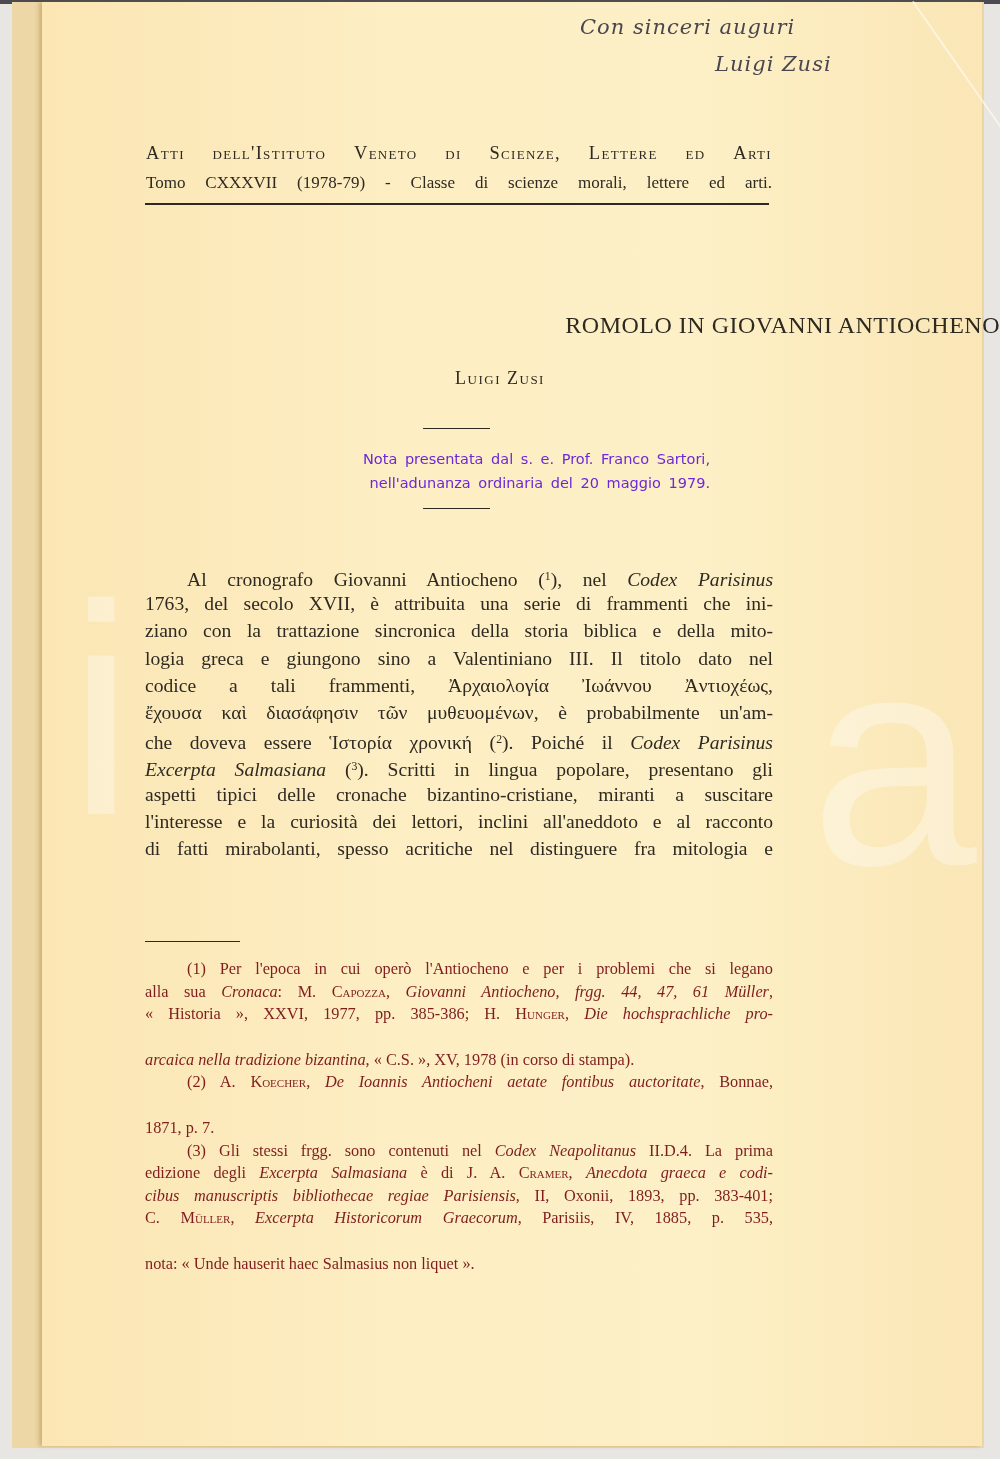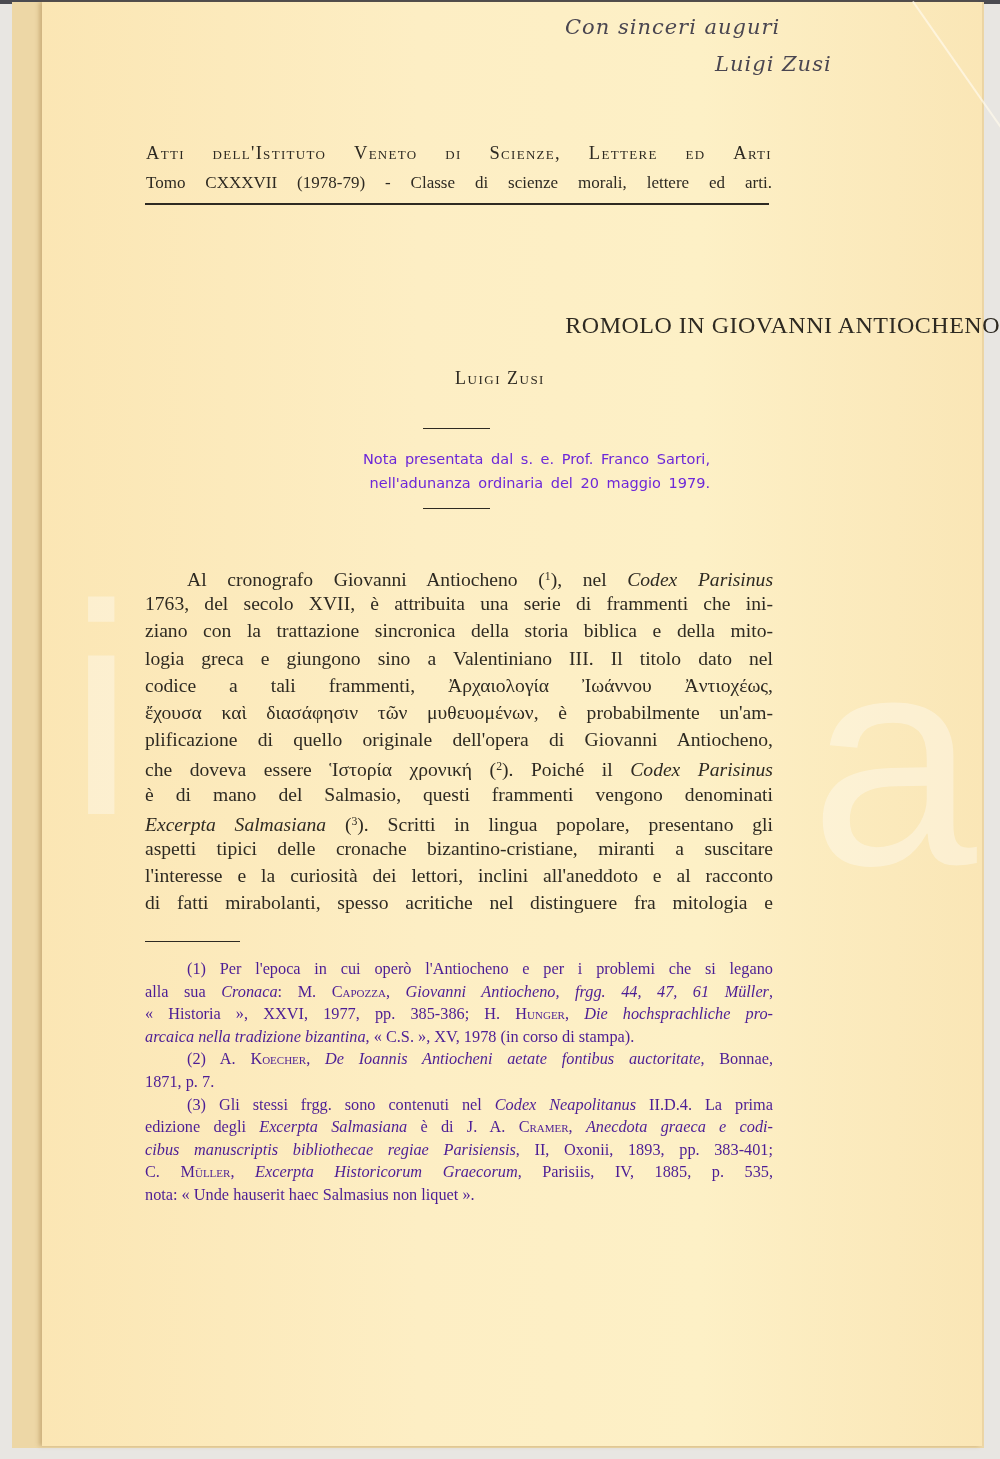--- a/index.html
+++ b/index.html
@@ -56,42 +56,42 @@
     }
     .note div { white-space: nowrap; }
     .body-text {
       position: absolute; left: 145px; top: 563px; width: 628px;
       font-size: 19.6px; line-height: 27.2px; text-align: justify; color: #2e2a22;
     }
     .body-text .ln { display: block; text-align: justify; text-align-last: justify; white-space: nowrap; height: 27.2px; }
     .body-text .ln.first { padding-left: 42px; }
     .footnotes {
       position: absolute; left: 145px; top: 958px; width: 628px;
-      font-size: 16.3px; line-height: 22.6px; color: #4c1d95;
+      font-size: 16.3px; line-height: 22.6px; color: #7f1d1d;
     }
     .footnotes .ln { display: block; text-align-last: justify; white-space: nowrap; height: 22.6px; }
     .footnotes .ln.indent { padding-left: 42px; }
-    .footnotes .ln.last { text-align-last: left; }
+    .footnotes .ln.last { text-align-last: left; margin-top: 23px; }
     .sc { font-variant: small-caps; }
     i { font-style: italic; }
     sup { font-size: 0.6em; vertical-align: 0.5em; }
   </style>
 </head>
 <body>
 
 <div class="top-shadow"></div>
 <div class="backing"></div>
 <div class="page">
   <div class="fold-line"></div>
 </div>
 
 <div class="watermark" style="left:68px; top:560px;">i</div>
 <div class="watermark" style="left:810px; top:610px;">a</div>
 
-<div class="handwriting" style="left:565px; top:15px;">Con sinceri auguri</div>
+<div class="handwriting" style="left:580px; top:15px;">Con sinceri auguri</div>
 <div class="handwriting" style="left:715px; top:52px;">Luigi Zusi</div>
 
 <div class="header-line1">
   <span>Atti</span>
   <span>dell'Istituto</span>
   <span>Veneto</span>
   <span>di</span>
   <span>Scienze,</span>
   <span>Lettere</span>
   <span>ed</span>
@@ -121,23 +121,21 @@
 </div>
 <div class="rule" style="left:423px; top:508px; width:67px; height:1px;"></div>
 
 <div class="body-text">
   <span class="ln first"><span>Al cronografo Giovanni Antiocheno (</span><sup>1</sup><span>), nel </span><i>Codex Parisinus</i></span>
   <span class="ln">1763, del secolo XVII, è attribuita una serie di frammenti che ini-</span>
   <span class="ln">ziano con la trattazione sincronica della storia biblica e della mito-</span>
   <span class="ln">logia greca e giungono sino a Valentiniano III. Il titolo dato nel</span>
   <span class="ln"><span>codice a tali frammenti, </span><span>Ἀρχαιολογία Ἰωάννου Ἀντιοχέως,</span></span>
   <span class="ln"><span>ἔχουσα καὶ διασάφησιν τῶν μυθευομένων,</span><span> è probabilmente un'am-</span></span>
-  <span class="ln">plificazione di quello originale dell'opera di Giovanni Antiocheno,</span>
   <span class="ln"><span>che doveva essere </span><span>Ἱστορία χρονική</span><span> (</span><sup>2</sup><span>). Poiché il </span><i>Codex Parisinus</i></span>
-  <span class="ln">è di mano del Salmasio, questi frammenti vengono denominati</span>
   <span class="ln"><i>Excerpta Salmasiana</i><span> (</span><sup>3</sup><span>). Scritti in lingua popolare, presentano gli</span></span>
   <span class="ln">aspetti tipici delle cronache bizantino-cristiane, miranti a suscitare</span>
   <span class="ln">l'interesse e la curiosità dei lettori, inclini all'aneddoto e al racconto</span>
   <span class="ln">di fatti mirabolanti, spesso acritiche nel distinguere fra mitologia e</span>
 </div>
 
 <div class="rule" style="left:145px; top:941px; width:95px; height:1px;"></div>
 
 <div class="footnotes">
   <span class="ln indent">(1) Per l'epoca in cui operò l'Antiocheno e per i problemi che si legano</span>

